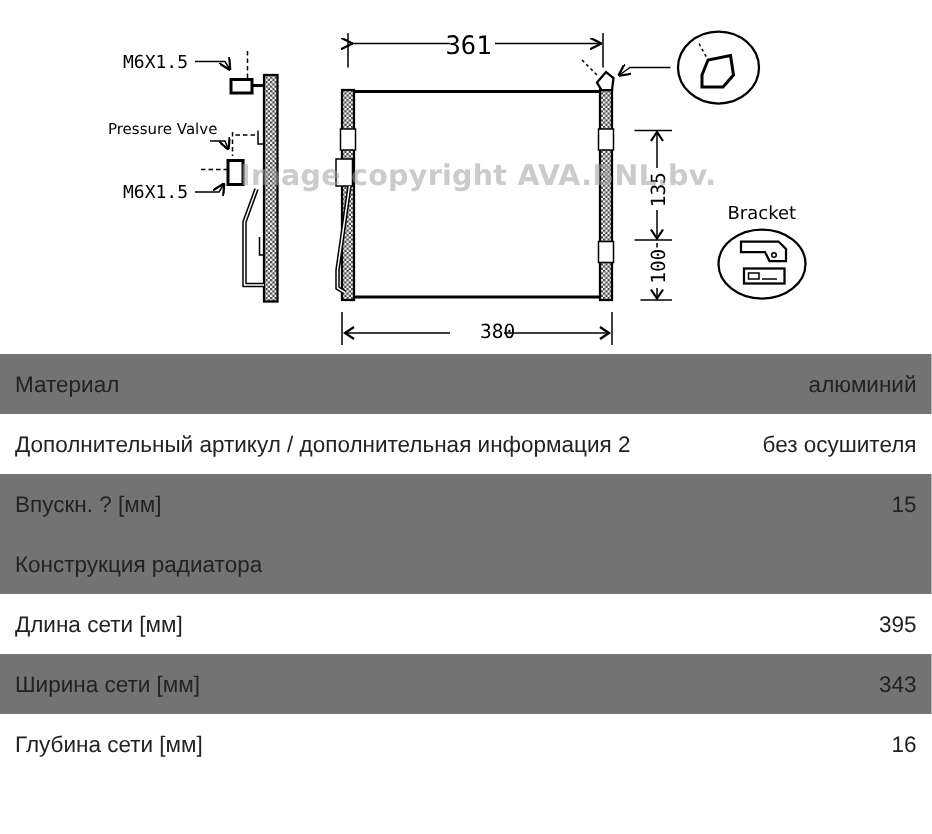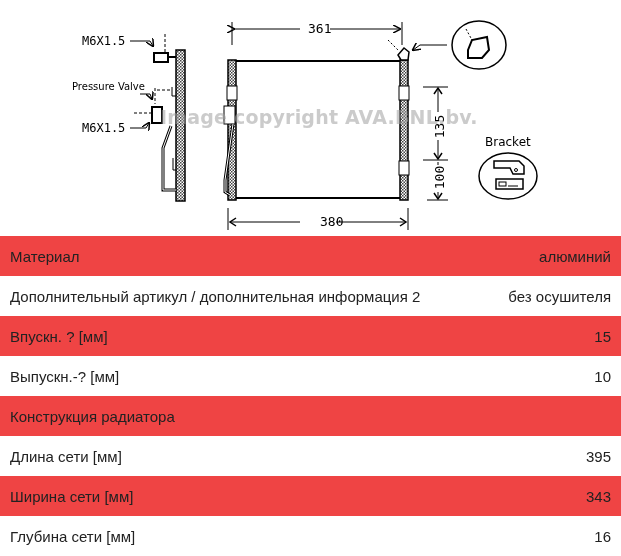--- a/index.html
+++ b/index.html
@@ -6,21 +6,21 @@
   body { width:621px; height:556px; position:relative; overflow:hidden;
          font-family:"Liberation Sans", "DejaVu Sans", sans-serif; color:#222; }
   .diagram { position:absolute; left:0; top:0; width:621px; height:236px; }
   .diagram svg { position:absolute; left:0; top:0; }
   .lbl { position:absolute; font-family:"DejaVu Sans Mono","Liberation Mono", monospace; color:#000; white-space:nowrap; }
   .watermark { position:absolute; left:160px; top:106px; font-family:"DejaVu Sans","Liberation Sans",sans-serif;
                font-weight:bold; font-size:19px; color:rgba(160,160,160,0.55); white-space:nowrap; letter-spacing:0.2px; }
   .specs { position:absolute; left:0; top:236px; width:621px; }
   .row { height:40px; display:flex; align-items:center; justify-content:space-between;
          padding:0 10px; box-sizing:border-box; font-size:15px; }
-  .row.odd { background:#ef4444; }
+  .row.odd { background:#737373; }
   .row.even { background:#ffffff;align-items:center; }
   .row .k { text-align:left; }
   .row .v { text-align:right; }
 </style>
 </head>
 <body>
 
 <div class="diagram">
   <svg width="621" height="236" viewBox="0 0 621 236">
     <defs>
@@ -95,45 +95,41 @@
     <path d="M494,161 L519,161 L524,166 L524,174 L513,174 L510,168 L494,168 Z" fill="#fff" stroke="#000" stroke-width="1.5"></path>
     <circle cx="516" cy="170" r="1.5" fill="none" stroke="#000"></circle>
     <rect x="496" y="179" width="27" height="10" fill="#fff" stroke="#000" stroke-width="1.5"></rect>
     <rect x="499" y="182" width="7" height="4" fill="#fff" stroke="#000"></rect>
     <line x1="508" y1="186" x2="518" y2="186" stroke="#000"></line>
   </svg>
 
   <span class="lbl" style="left:82px;top:34px;font-size:12px;">M6X1.5</span>
   <span class="lbl" style="left:72px;top:81px;font-size:10px;font-family:'DejaVu Sans','Liberation Sans',sans-serif;">Pressure Valve</span>
   <span class="lbl" style="left:82px;top:121px;font-size:12px;">M6X1.5</span>
-  <span class="lbl" style="left:308px;top:21px;font-size:13px;">361</span>
+  <span class="lbl" style="left:297px;top:21px;font-size:17px;">361</span>
   <span class="lbl" style="left:320px;top:214px;font-size:13px;">380</span>
   <span class="lbl" style="left:428px;top:119px;font-size:13px;transform:rotate(-90deg);transform-origin:center;">135</span>
   <span class="lbl" style="left:428px;top:170px;font-size:13px;transform:rotate(-90deg);transform-origin:center;">100</span>
   <span class="lbl" style="left:485px;top:135px;font-size:12px;font-family:'DejaVu Sans','Liberation Sans',sans-serif;">Bracket</span>
   <span class="watermark">Image copyright AVA.BNL.bv.</span>
 </div>
 
 <div class="specs">
   <div class="row odd">
     <span class="k">Материал</span>
     <span class="v">алюминий</span>
   </div>
   <div class="row even">
     <span class="k">Дополнительный артикул / дополнительная информация 2</span>
     <span class="v">без осушителя</span>
   </div>
   <div class="row odd">
     <span class="k">Впускн. ? [мм]</span>
     <span class="v">15</span>
   </div>
-  <div class="row even">
-    <span class="k">Выпускн.-? [мм]</span>
-    <span class="v">10</span>
-  </div>
   <div class="row odd">
     <span class="k">Конструкция радиатора</span>
   </div>
   <div class="row even">
     <span class="k">Длина сети [мм]</span>
     <span class="v">395</span>
   </div>
   <div class="row odd">
     <span class="k">Ширина сети [мм]</span>
     <span class="v">343</span>

